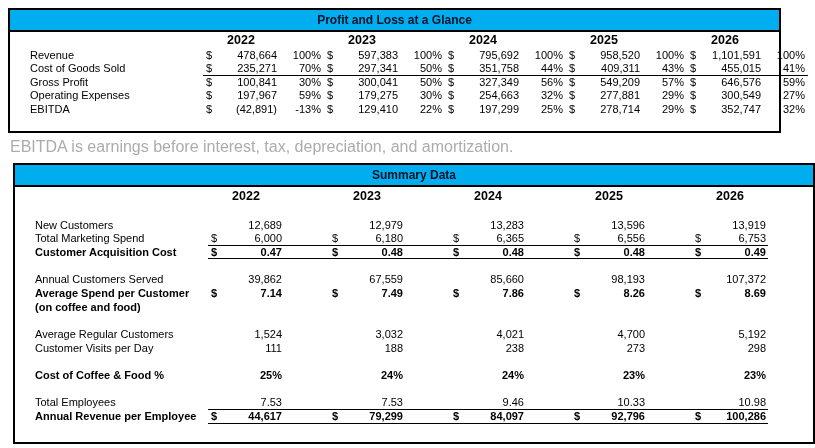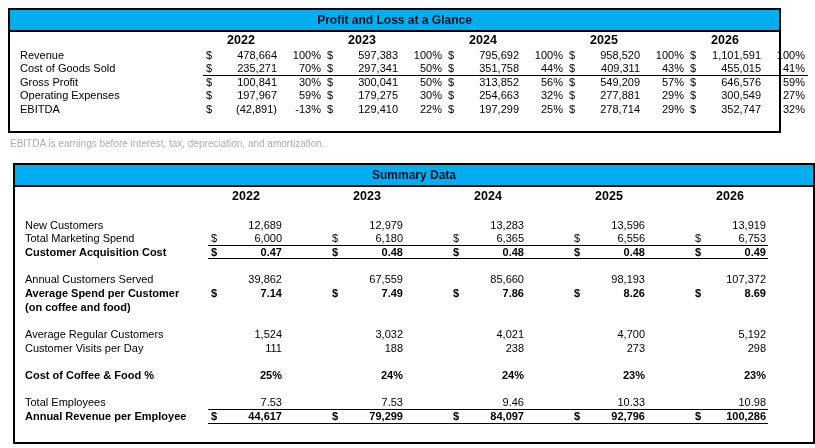--- a/index.html
+++ b/index.html
@@ -22,28 +22,28 @@
   td{
     padding:0;font-size:11px;line-height:12px;white-space:nowrap;
     overflow:hidden;vertical-align:middle;
   }
   tr{height:13.5px;}
   #sum-box tr{height:13.7px;}
   tr.yrow{height:16px;}
   #sum-box tr.yrow{height:17px;}
   tr.endsp{height:16px;}
   td.ylab{text-align:center;font-weight:bold;font-size:12.5px;}
-  td.lbl{padding-left:10px;}
+  td.lbl{padding-left:20px;}
   td.dol{text-align:left;padding-left:3px;}
   td.val{text-align:right;padding-right:2px;}
   td.pct{text-align:right;padding-right:3px;position:relative;}
   td.bt{border-top:1px solid var(--bord);}
   td.bb{border-bottom:1px solid var(--bord);}
   tr.boldrow td{font-weight:bold;}
-  #footnote{position:absolute;left:10px;top:138px;font-size:10px;color:var(--gray);}
+  #footnote{position:absolute;left:10px;top:138px;font-size:16px;color:var(--gray);}
 </style>
 </head>
 <body>
 
 <section class="tblbox" id="pnl-box">
   <div class="band">Profit and Loss at a Glance</div>
   <table>
     <colgroup id="pnl-cols">
         <col style="width: 193px;">
         <col style="width: 18px;">
@@ -114,21 +114,21 @@
         </tr>
         <tr>
           <td class="lbl">Gross Profit</td>
           <td class="dol bt">$</td>
           <td class="val bt">100,841</td>
           <td class="pct bt">30%</td>
           <td class="dol bt">$</td>
           <td class="val bt">300,041</td>
           <td class="pct bt">50%</td>
           <td class="dol bt">$</td>
-          <td class="val bt">313,852</td>
+          <td class="val bt">327,349</td>
           <td class="pct bt">56%</td>
           <td class="dol bt">$</td>
           <td class="val bt">549,209</td>
           <td class="pct bt">57%</td>
           <td class="dol bt">$</td>
           <td class="val bt">646,576</td>
           <td class="pct bt">59%</td>
         </tr>
         <tr>
           <td class="lbl">Operating Expenses</td>

